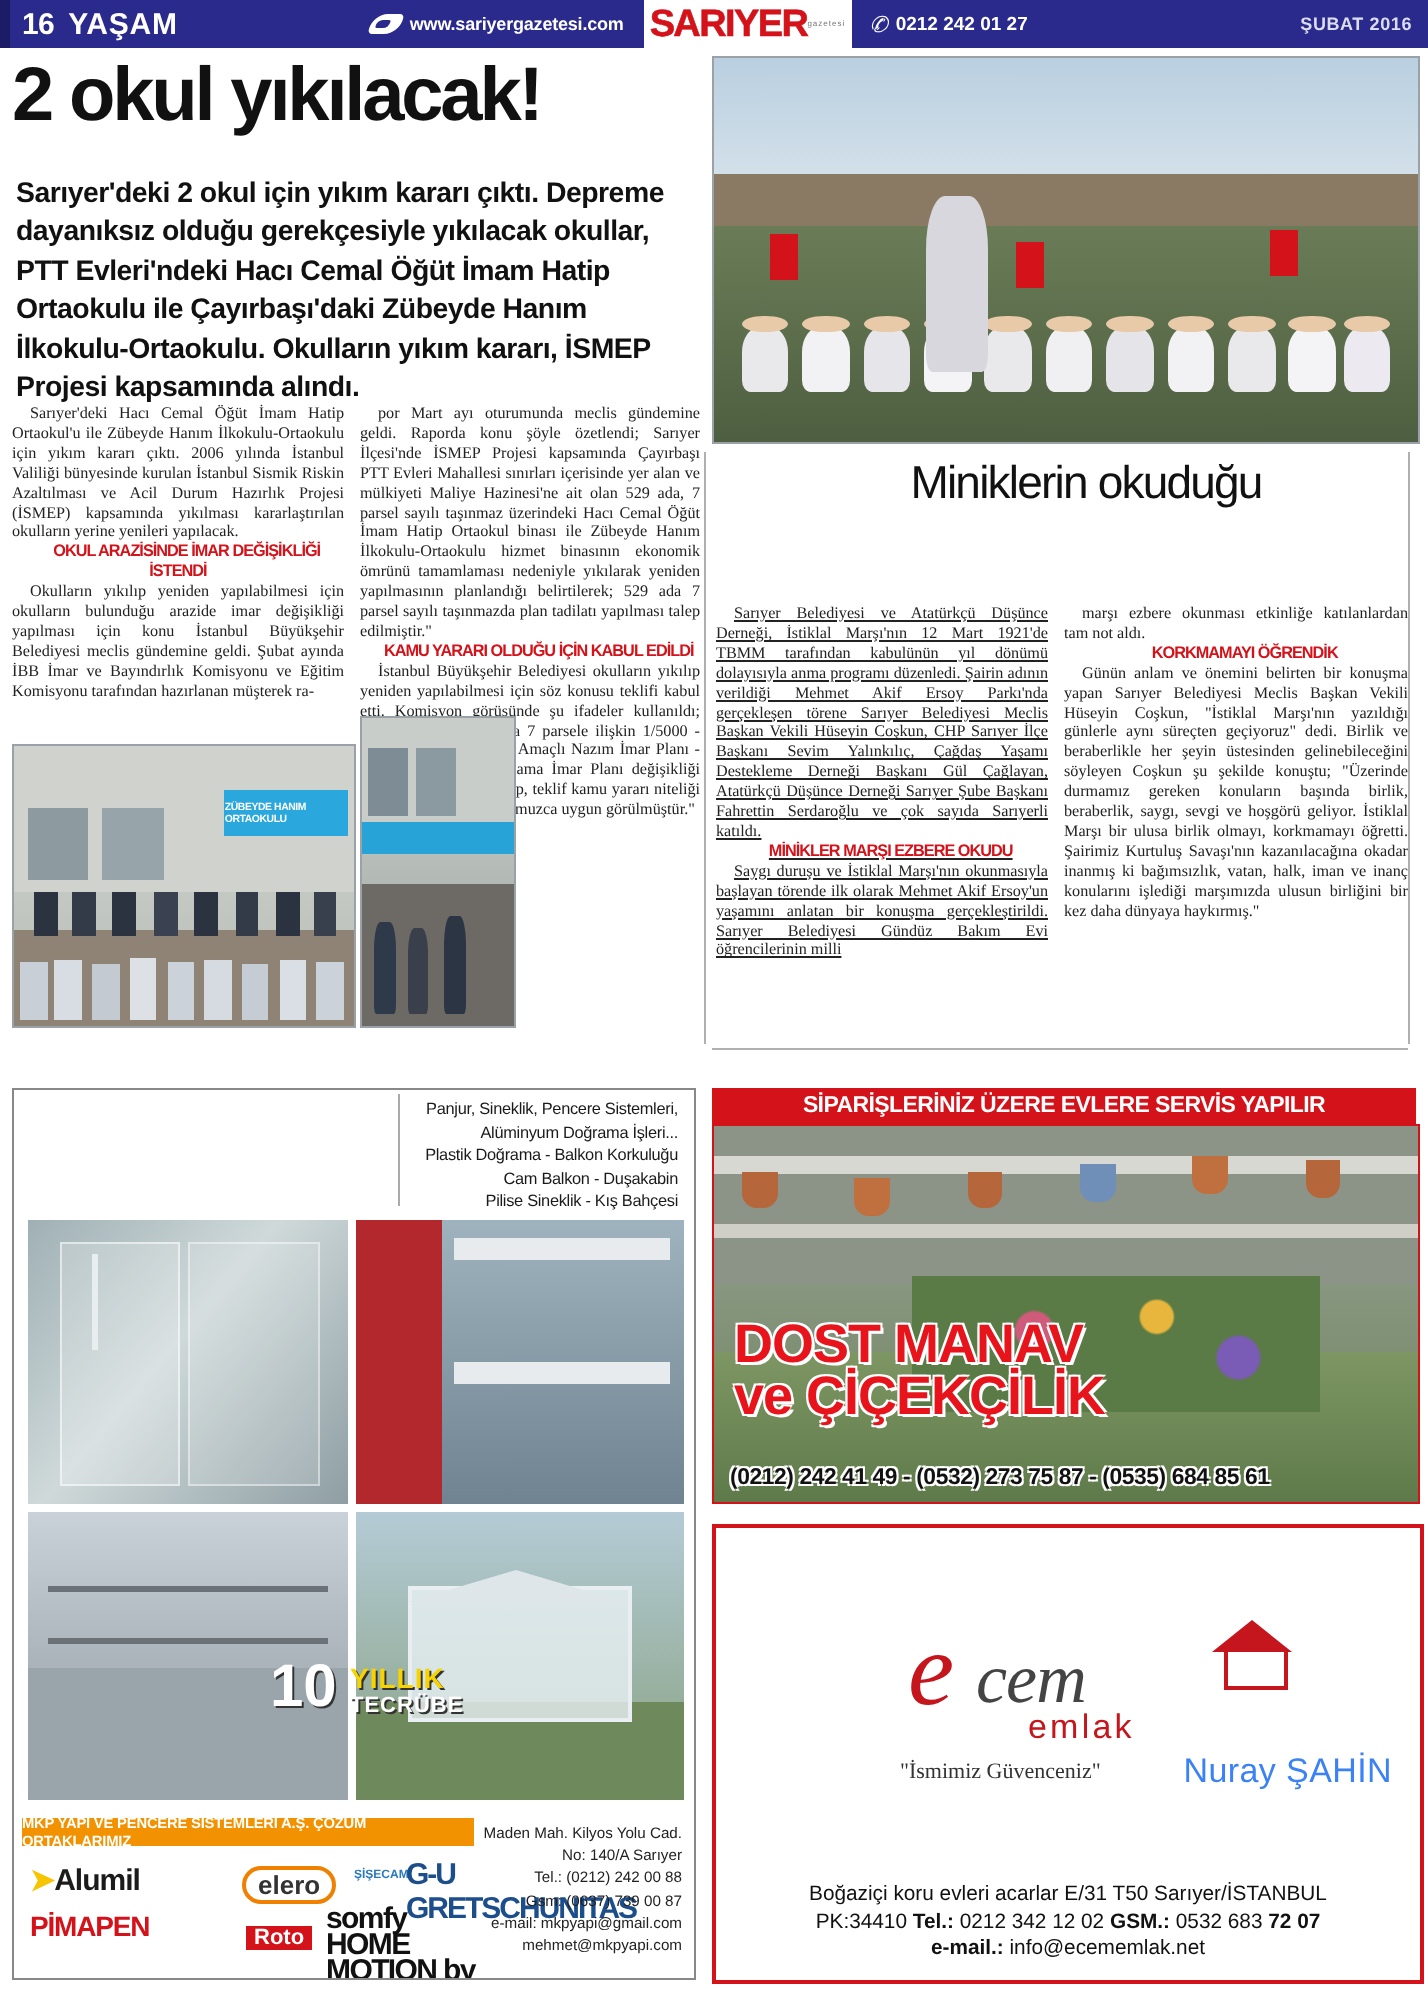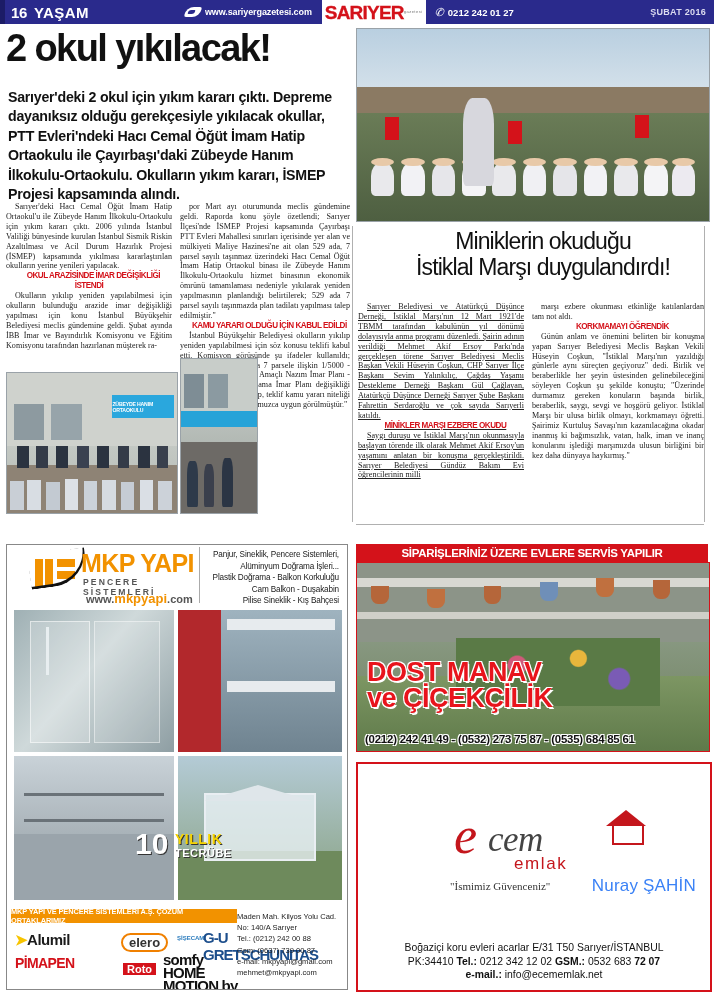--- a/index.html
+++ b/index.html
@@ -203,21 +203,21 @@
   }
   .mkp-partners-bar span{
     color:#ffffff;font-family:"Liberation Sans",sans-serif;
     font-weight:bold;font-size:7.4px;letter-spacing:-0.1px;
   }
   .mkp-brands{position:absolute;left:4px;top:382px;width:230px;height:58px;}
   .brand{position:absolute;font-family:"Liberation Sans",sans-serif;font-weight:bold;}
   .mkp-contact{
     position:absolute;right:6px;top:366px;width:104px;
     font-family:"Liberation Sans",sans-serif;font-size:7.6px;
-    line-height:11.2px;text-align:left;color:#222;
+    line-height:11.2px;text-align:right;color:#222;
   }
 
   
   .siparis{
     position:absolute;left:356px;top:544px;width:352px;height:18px;
     background:#d4121a;display:flex;align-items:center;justify-content:center;
   }
   .siparis span{
     color:#ffffff;font-family:"Liberation Sans",sans-serif;
     font-weight:bold;font-size:11.5px;letter-spacing:-0.3px;
@@ -431,51 +431,36 @@
       <div style="position:absolute;left:89%;bottom:0;width:8%;height:80%;background:#ccd2d9;"></div>
     </div>
   </div>
 
   <div class="rule-v" style="left:352px;top:226px;height:296px;"></div>
   <div class="rule-v" style="left:704px;top:226px;height:296px;"></div>
   <div class="rule-h" style="left:356px;top:524px;width:348px;"></div>
 
   <div class="headline2">
     <span>Miniklerin okuduğu</span><br>
-    <span>İstiklal Marşı duygulandırdı!</span>
   </div>
 
   <div class="col" id="col-c">
     <p>Sarıyer Belediyesi ve Atatürkçü Düşünce Derneği, İstiklal Marşı'nın 12 Mart 1921'de TBMM tarafından kabulünün yıl dönümü dolayısıyla anma programı düzenledi. Şairin adının verildiği Mehmet Akif Ersoy Parkı'nda gerçekleşen törene Sarıyer Belediyesi Meclis Başkan Vekili Hüseyin Coşkun, CHP Sarıyer İlçe Başkanı Sevim Yalınkılıç, Çağdaş Yaşamı Destekleme Derneği Başkanı Gül Çağlayan, Atatürkçü Düşünce Derneği Sarıyer Şube Başkanı Fahrettin Serdaroğlu ve çok sayıda Sarıyerli katıldı.</p>
     <p class="subhead">MİNİKLER MARŞI EZBERE OKUDU</p>
     <p>Saygı duruşu ve İstiklal Marşı'nın okunmasıyla başlayan törende ilk olarak Mehmet Akif Ersoy'un yaşamını anlatan bir konuşma gerçekleştirildi. Sarıyer Belediyesi Gündüz Bakım Evi öğrencilerinin milli</p>
   </div>
 
   <div class="col" id="col-d">
     <p>marşı ezbere okunması etkinliğe katılanlardan tam not aldı.</p>
     <p class="subhead">KORKMAMAYI ÖĞRENDİK</p>
     <p>Günün anlam ve önemini belirten bir konuşma yapan Sarıyer Belediyesi Meclis Başkan Vekili Hüseyin Coşkun, "İstiklal Marşı'nın yazıldığı günlerle aynı süreçten geçiyoruz" dedi. Birlik ve beraberlikle her şeyin üstesinden gelinebileceğini söyleyen Coşkun şu şekilde konuştu; "Üzerinde durmamız gereken konuların başında birlik, beraberlik, saygı, sevgi ve hoşgörü geliyor. İstiklal Marşı bir ulusa birlik olmayı, korkmamayı öğretti. Şairimiz Kurtuluş Savaşı'nın kazanılacağına okadar inanmış ki bağımsızlık, vatan, halk, iman ve inanç konularını işlediği marşımızda ulusun birliğini bir kez daha dünyaya haykırmış."</p>
   </div>
 
   <div class="ad-mkp">
 
-    <div class="mkp-logo-wrap">
-      <div class="mkp-mark">
-        <i style="left:0;top:6px;width:8px;height:28px;"></i>
-        <i style="left:10px;top:6px;width:8px;height:28px;"></i>
-        <i style="left:22px;top:6px;width:18px;height:8px;"></i>
-        <i style="left:22px;top:18px;width:18px;height:8px;"></i>
-      </div>
-      <div class="mkp-swoosh"></div>
-      <div class="mkp-name">MKP YAPI</div>
-      <div class="mkp-sub">PENCERE SİSTEMLERİ</div>
-      <div class="mkp-web">
-        <span class="w1">www.</span><span class="w2">mkpyapi</span><span class="w3">.com</span>
-      </div>
-    </div>
 
     <div class="mkp-divider"></div>
 
     <div class="mkp-services">
       <div>Panjur, Sineklik, Pencere Sistemleri,</div>
       <div>Alüminyum Doğrama İşleri...</div>
       <div>Plastik Doğrama - Balkon Korkuluğu</div>
       <div>Cam Balkon - Duşakabin</div>
       <div>Pilise Sineklik - Kış Bahçesi</div>
     </div>

